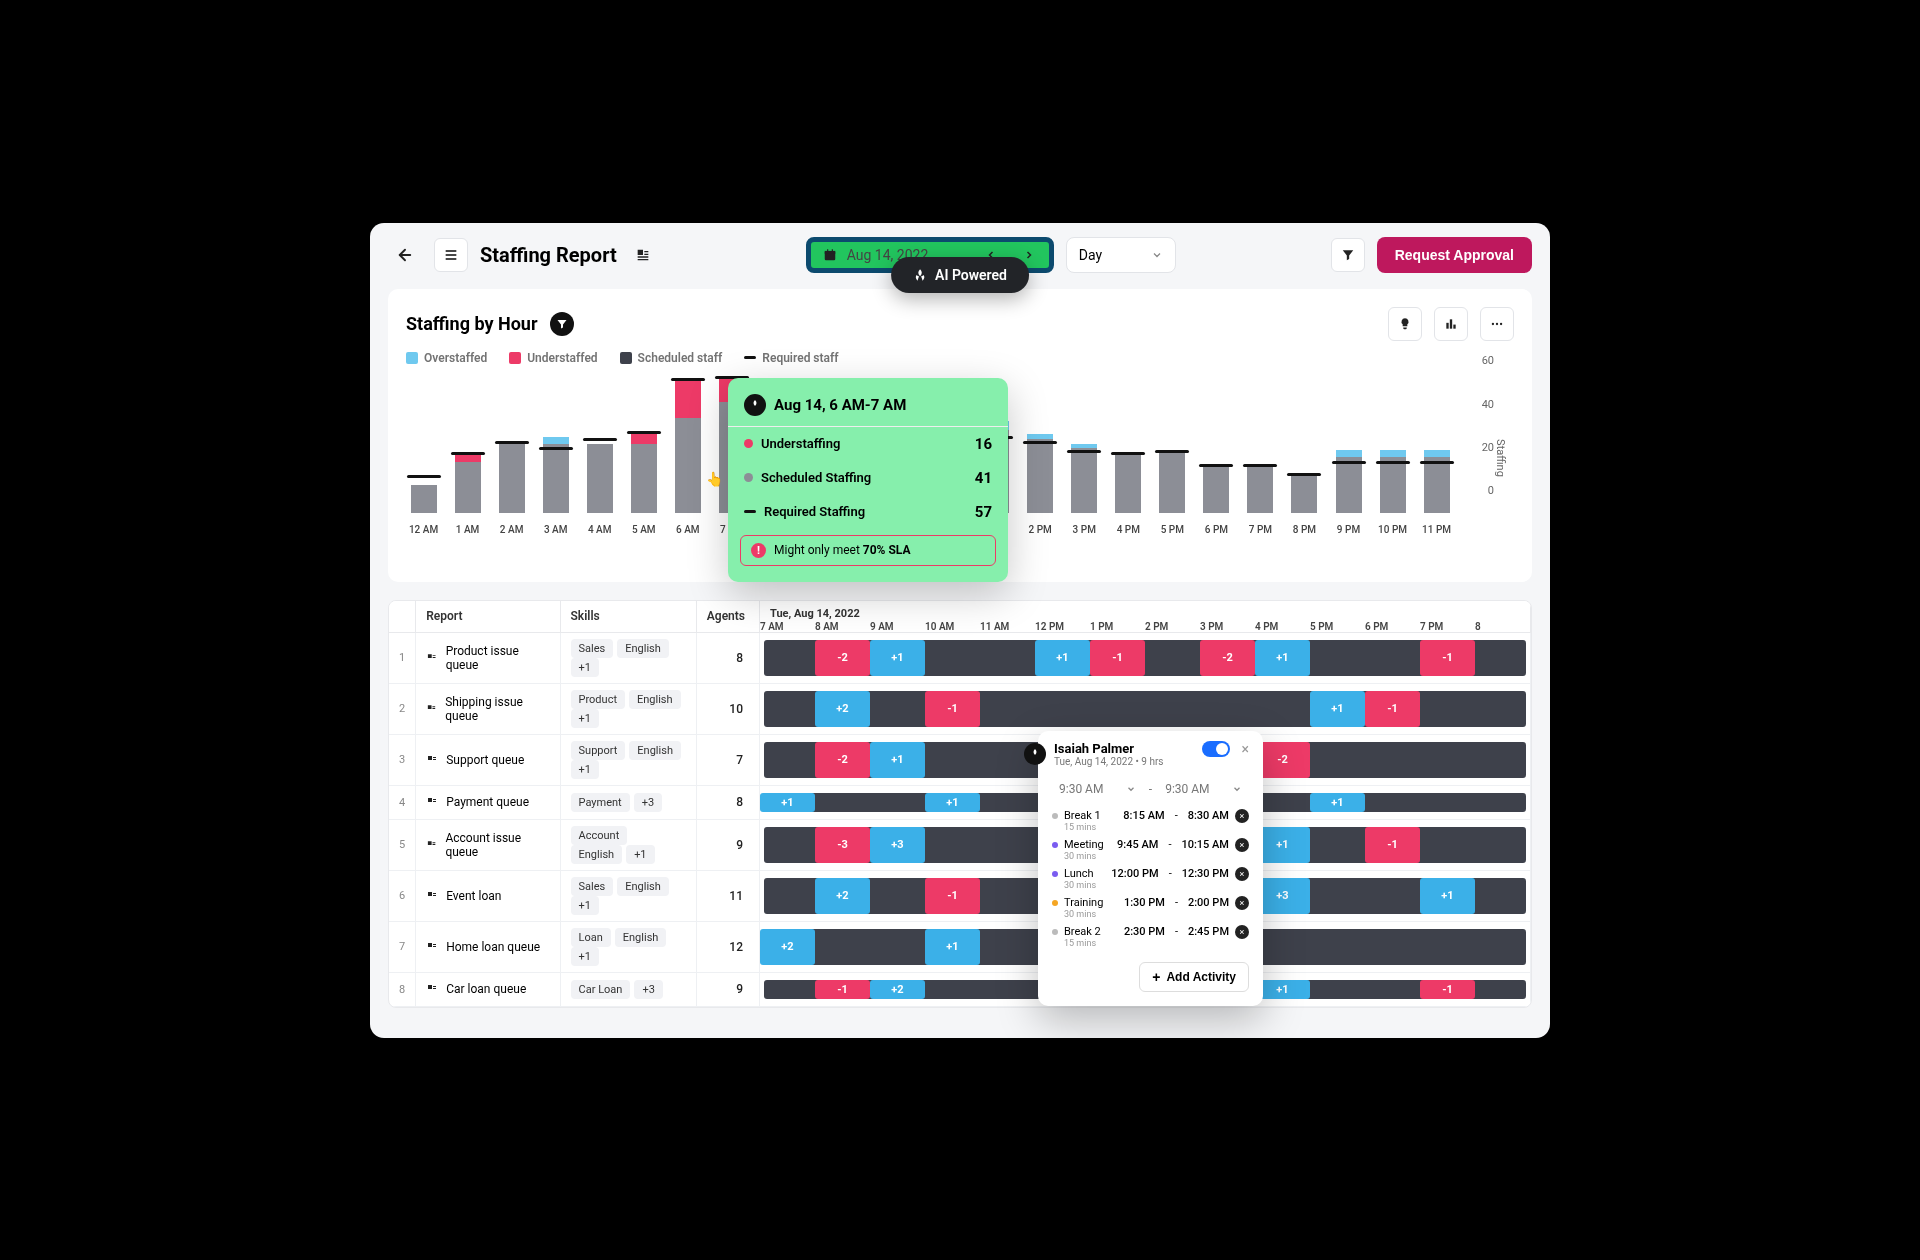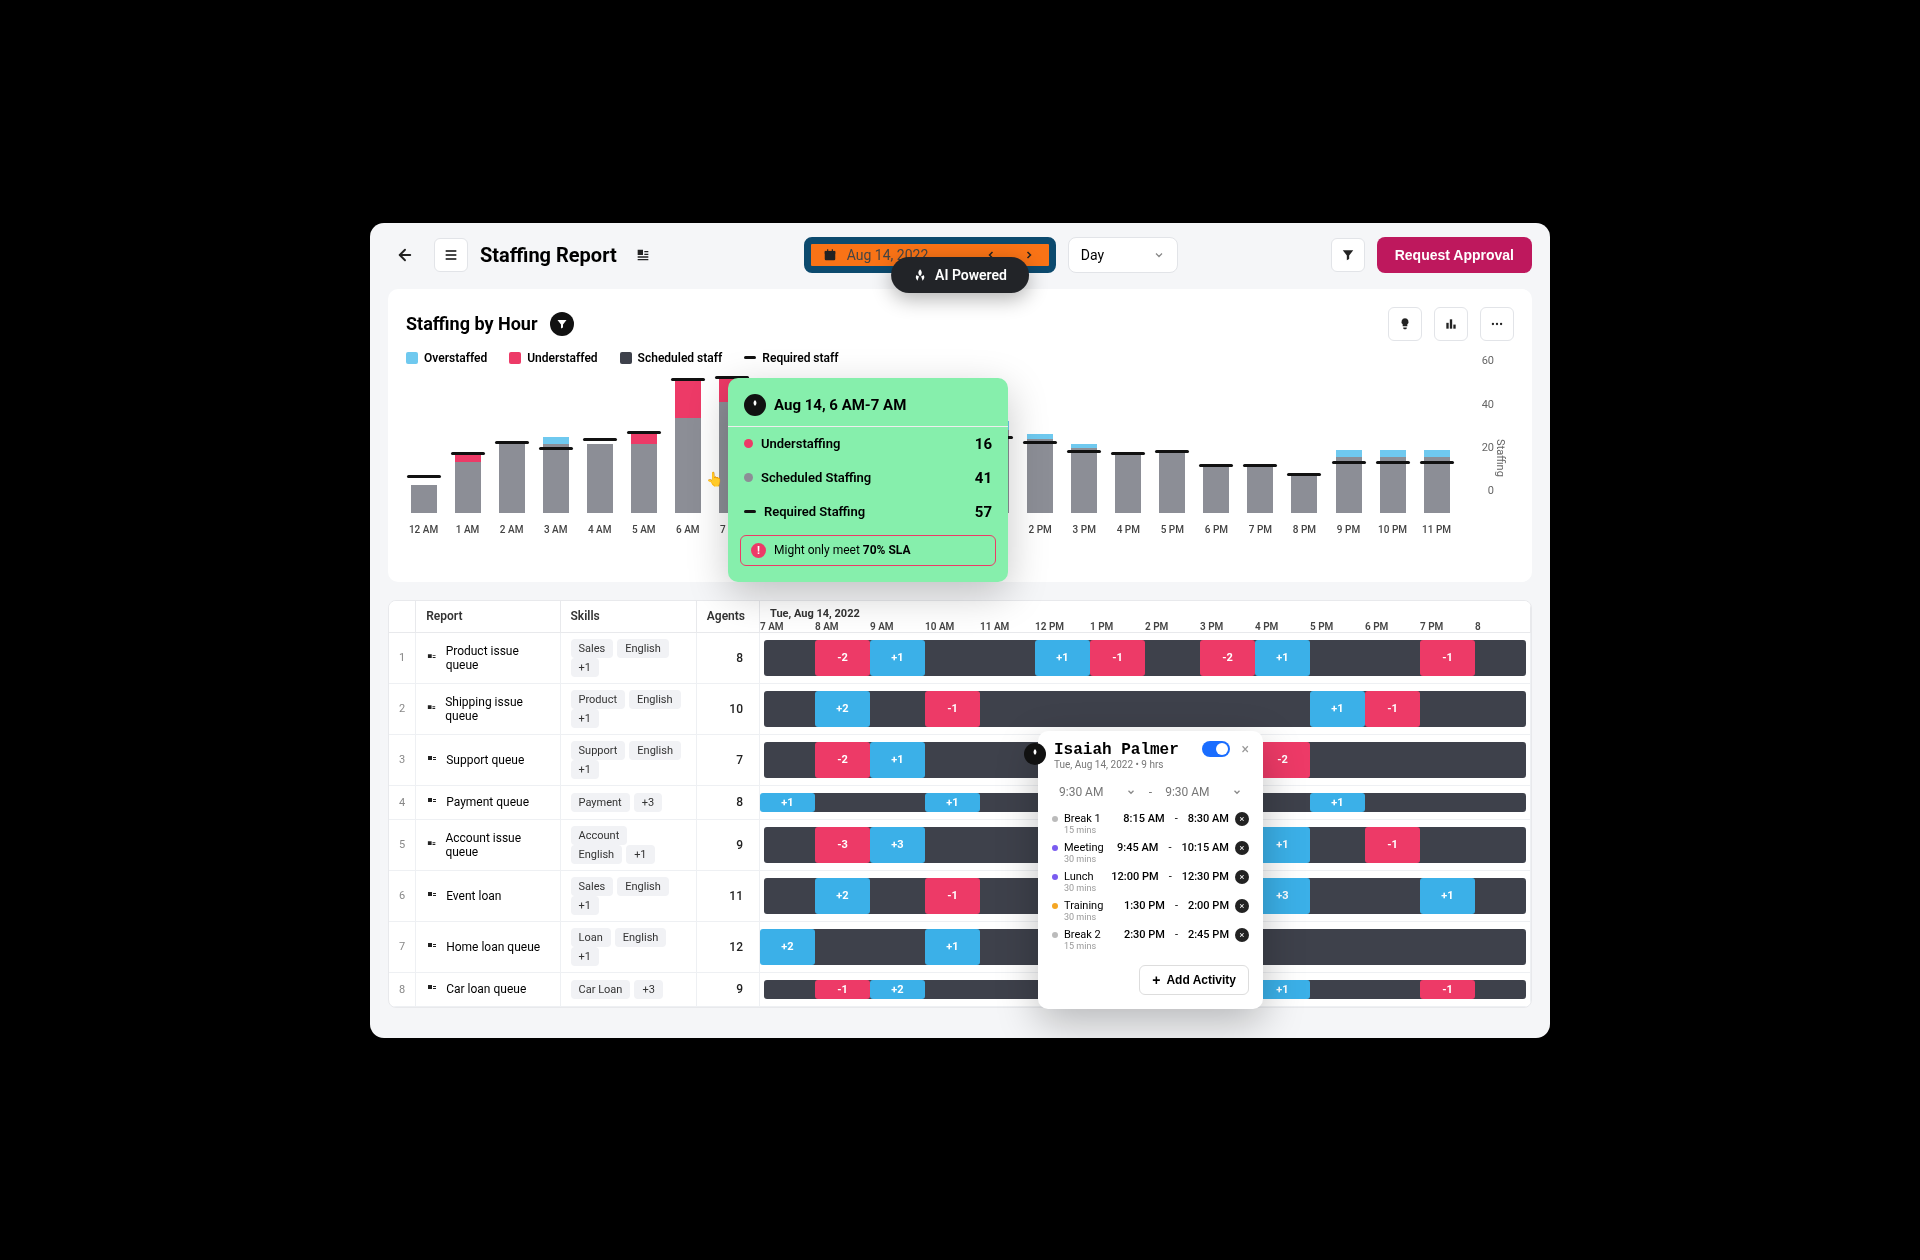--- a/index.html
+++ b/index.html
@@ -2,33 +2,33 @@
 <html><head>
 <meta charset="utf-8">
 <style>
 * { box-sizing: border-box; margin: 0; padding: 0; }
 body { font-family: -apple-system, BlinkMacSystemFont, "Segoe UI", Roboto, sans-serif; background: #000; display: flex; align-items: center; justify-content: center; min-height: 100vh; }
 .app-frame { width: 1180px; background: #f5f6f8; border-radius: 14px; padding: 0 0 30px 0; position: relative; box-shadow: 0 30px 80px rgba(0,0,0,0.6); }
 .topbar { display: flex; align-items: center; gap: 12px; padding: 14px 18px; justify-content: space-between; }
 .icon-btn { width: 34px; height: 34px; border: 1px solid #e2e4e8; border-radius: 6px; background: #fff; display: flex; align-items: center; justify-content: center; cursor: pointer; }
 .icon-btn.plain { border: none; background: transparent; }
 .page-title { font-size: 20px; font-weight: 700; margin-right: 6px; }
-.date-picker { display: flex; align-items: center; border: 7px solid #0c4a6e; border-radius: 8px; background: #f97316; height: 36px; padding: 0 6px 0 12px; gap: 10px; }
+.date-picker { display: flex; align-items: center; border: 5px solid #0c4a6e; border-radius: 8px; background: #22c55e; height: 36px; padding: 0 6px 0 12px; gap: 10px; }
 .date-picker .date-text { font-size: 14px; color: #444; min-width: 120px; }
 .chevron-btn { width: 28px; height: 28px; display: flex; align-items: center; justify-content: center; cursor: pointer; border-radius: 4px; }
 .select { border: 1px solid #e2e4e8; border-radius: 8px; background: #fff; height: 36px; padding: 0 12px; display: flex; align-items: center; justify-content: space-between; min-width: 110px; font-size: 14px; cursor: pointer; }
 .primary-btn { background: #be185d; color: #fff; border: none; border-radius: 8px; height: 36px; padding: 0 18px; font-size: 14px; font-weight: 600; cursor: pointer; }
 .spacer { flex: 1; }
 
 .chart-card { margin: 2px 18px 18px; background: #fff; border-radius: 10px; padding: 18px 18px 24px; position: relative; }
 .chart-header { display: flex; align-items: center; gap: 12px; margin-bottom: 10px; }
 .chart-title { font-size: 18px; font-weight: 700; }
 .round-icon { width: 24px; height: 24px; border-radius: 50%; background: #111; display: flex; align-items: center; justify-content: center; }
 .ai-pill { background: #222428; border-radius: 22px; padding: 10px 22px; color: #fff; font-weight: 600; font-size: 14px; display: flex; align-items: center; gap: 8px; position: absolute; left: 50%; transform: translateX(-50%); top: -32px; box-shadow: 0 6px 20px rgba(0,0,0,0.3); }
-.legend { display: flex; gap: 22px; font-size: 12px; color: #000000; margin-bottom: 8px; text-align: center; }
+.legend { display: flex; gap: 22px; font-size: 12px; color: #737373; margin-bottom: 8px; text-align: center; }
 .legend-item { display: flex; align-items: center; gap: 6px; font-weight: 600; }
 .swatch { width: 12px; height: 12px; border-radius: 2px; }
 .chart-area { position: relative; height: 170px; margin-top: 8px; }
 .y-axis-label { position: absolute; right: -6px; top: 50%; transform: translateY(-50%) rotate(90deg); font-size: 11px; color: #666; }
 .y-ticks { position: absolute; right: 20px; top: 0; height: 130px; width: 30px; }
 .y-tick { position: absolute; right: 0; font-size: 11px; color: #666; transform: translateY(-50%); }
 .bars-row { position: absolute; left: 0; right: 60px; bottom: 30px; height: 138px; display: flex; gap: 9px; align-items: flex-end; }
 .bar-col { flex: 1; display: flex; flex-direction: column; align-items: center; position: relative; }
 .bar-stack { width: 26px; display: flex; flex-direction: column-reverse; position: relative; }
 .seg { width: 100%; }
@@ -62,21 +62,21 @@
 .time-col-label { flex: 0 0 55px; text-align: left; font-size: 10px; color: #444; padding-top: 20px; }
 .time-date-label { position: absolute; font-size: 11px; font-weight: 700; padding: 6px 10px 2px; }
 .tl-cell { padding: 4px 0 !important; position: relative; height: 34px; }
 .tl-track { position: absolute; left: 4px; right: 4px; top: 7px; bottom: 7px; background: #3e414b; border-radius: 3px; }
 .tl-pill { position: absolute; top: 7px; bottom: 7px; border-radius: 3px; display: flex; align-items: center; justify-content: center; color: #fff; font-weight: 700; font-size: 11px; }
 .pill-blue { background: #3bb0e8; }
 .pill-pink { background: #ed3a67; }
 
 .agent-pop { position: absolute; left: 668px; top: 508px; width: 225px; background: #fff; border-radius: 10px; box-shadow: 0 14px 40px rgba(0,0,0,0.25); padding: 10px 14px 14px; z-index: 8; }
 .agent-pop-header { display: flex; align-items: flex-start; gap: 8px; }
-.agent-name-line { font-weight: 700; font-size: 16px; font-family: Liberation Mono, monospace; }
+.agent-name-line { font-weight: 700; font-size: 13px; }
 .agent-sub { color: #777; font-size: 10px; }
 .toggle { width: 28px; height: 16px; background: #1a6dff; border-radius: 10px; position: relative; }
 .toggle::after { content: ''; position: absolute; right: 2px; top: 2px; width: 12px; height: 12px; background: #fff; border-radius: 50%; }
 .close-x { cursor: pointer; color: #999; font-size: 14px; margin-left: 4px; }
 .time-sel-row { display: flex; align-items: center; gap: 6px; margin: 10px 0 8px; font-size: 12px; color: #777; }
 .time-sel { flex: 1; border: 1px solid transparent; padding: 4px 6px; border-radius: 4px; display: flex; justify-content: space-between; align-items: center; }
 .activity-row { display: flex; align-items: flex-start; gap: 6px; font-size: 11px; margin: 6px 0; }
 .activity-dot { width: 6px; height: 6px; border-radius: 50%; margin-top: 4px; flex-shrink: 0; }
 .activity-label { flex: 1; }
 .activity-label .dur { color: #999; font-size: 9px; display: block; }

